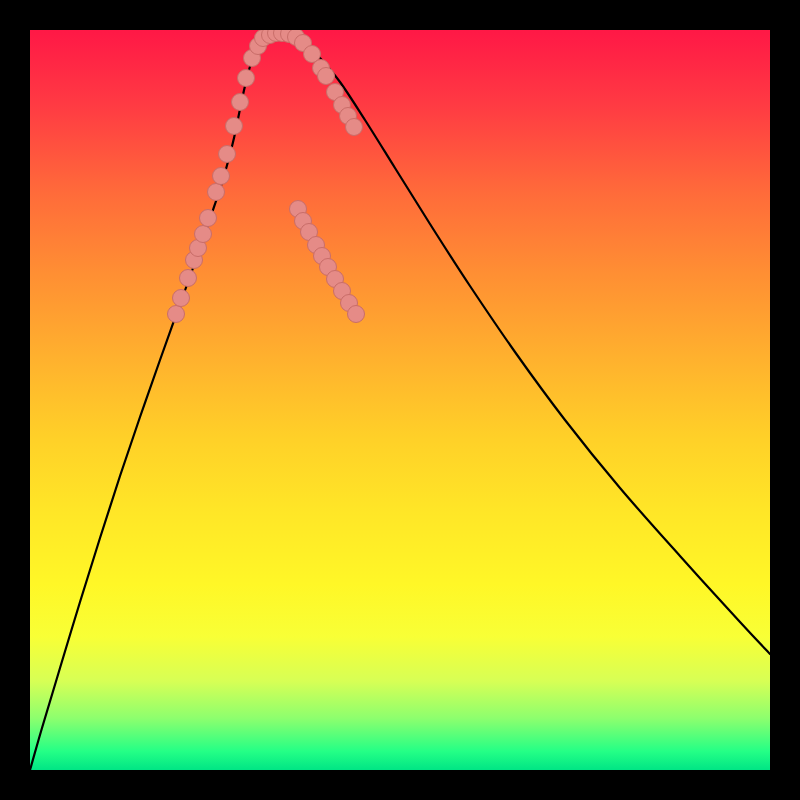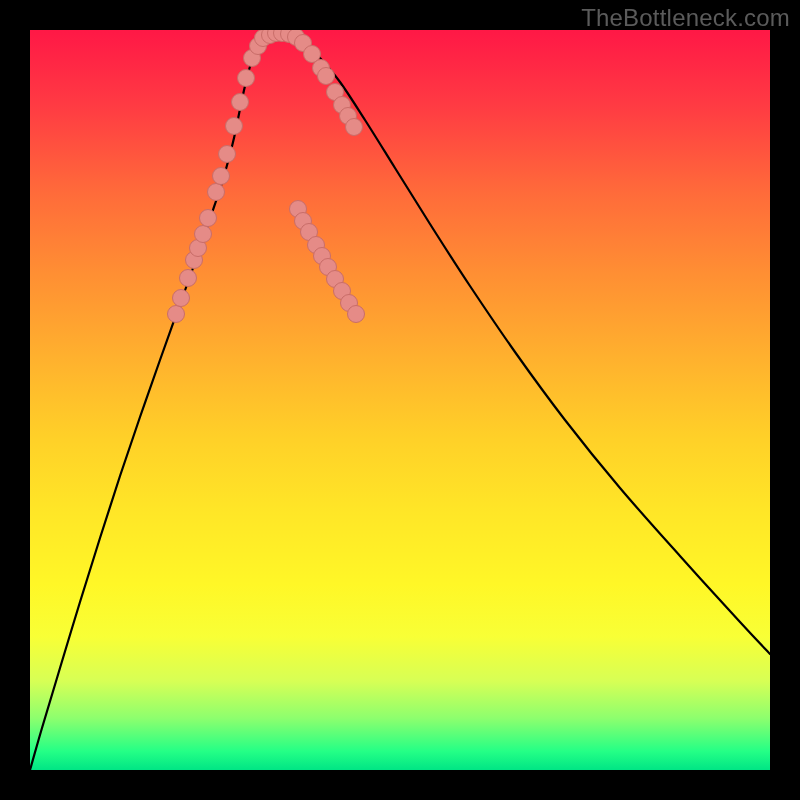--- a/index.html
+++ b/index.html
@@ -55,21 +55,20 @@
     left: 0;
     top: 0;
     width: 740px;
     height: 740px;
   }
 </style>
 </head>
 <body>
 
 <div class="frame">
-  <div class="watermark">TheBottleneck.com</div>
   <div class="plot-area">
     <svg class="curve-layer" viewBox="0 0 740 740" preserveAspectRatio="none">
       <path id="main-curve" fill="none" stroke="#000" stroke-width="2.2" stroke-linecap="round" stroke-linejoin="round" d="M 0.0 740.0 C 2.0 733.0, 7.0 715.0, 12.0 698.0 C 17.0 681.0, 23.7 659.0, 30.0 638.0 C 36.3 617.0, 43.3 593.7, 50.0 572.0 C 56.7 550.3, 63.3 529.0, 70.0 508.0 C 76.7 487.0, 83.3 466.2, 90.0 446.0 C 96.7 425.8, 103.3 406.3, 110.0 387.0 C 116.7 367.7, 124.2 346.5, 130.0 330.0 C 135.8 313.5, 140.3 301.0, 145.0 288.0 C 149.7 275.0, 154.2 262.7, 158.0 252.0 C 161.8 241.3, 165.0 232.5, 168.0 224.0 C 171.0 215.5, 173.5 208.3, 176.0 201.0 C 178.5 193.7, 180.8 186.5, 183.0 180.0 C 185.2 173.5, 187.2 167.7, 189.0 162.0 C 190.8 156.3, 192.3 151.7, 194.0 146.0 C 195.7 140.3, 197.3 134.3, 199.0 128.0 C 200.7 121.7, 202.3 115.3, 204.0 108.0 C 205.7 100.7, 207.2 92.7, 209.0 84.0 C 210.8 75.3, 212.8 65.0, 215.0 56.0 C 217.2 47.0, 219.5 37.0, 222.0 30.0 C 224.5 23.0, 227.2 18.0, 230.0 14.0 C 232.8 10.0, 235.7 7.8, 239.0 6.0 C 242.3 4.2, 246.8 3.5, 250.0 3.0 C 253.2 2.5, 255.3 2.5, 258.0 3.0 C 260.7 3.5, 263.0 4.2, 266.0 6.0 C 269.0 7.8, 272.0 10.3, 276.0 14.0 C 280.0 17.7, 284.3 21.7, 290.0 28.0 C 295.7 34.3, 302.5 41.7, 310.0 52.0 C 317.5 62.3, 325.8 75.7, 335.0 90.0 C 344.2 104.3, 354.2 120.7, 365.0 138.0 C 375.8 155.3, 387.5 174.3, 400.0 194.0 C 412.5 213.7, 425.8 234.7, 440.0 256.0 C 454.2 277.3, 469.2 299.7, 485.0 322.0 C 500.8 344.3, 517.5 367.3, 535.0 390.0 C 552.5 412.7, 570.8 435.3, 590.0 458.0 C 609.2 480.7, 630.0 503.7, 650.0 526.0 C 670.0 548.3, 695.0 575.7, 710.0 592.0 C 725.0 608.3, 735.0 618.7, 740.0 624.0"></path>
       <g id="dots">
           <circle cx="146" cy="284" r="8.5" fill="#e58b87" stroke="#c96d69" stroke-width="1"></circle>
           <circle cx="151" cy="268" r="8.5" fill="#e58b87" stroke="#c96d69" stroke-width="1"></circle>
           <circle cx="158" cy="248" r="8.5" fill="#e58b87" stroke="#c96d69" stroke-width="1"></circle>
           <circle cx="164" cy="230" r="8.5" fill="#e58b87" stroke="#c96d69" stroke-width="1"></circle>
           <circle cx="168" cy="218" r="8.5" fill="#e58b87" stroke="#c96d69" stroke-width="1"></circle>
           <circle cx="173" cy="204" r="8.5" fill="#e58b87" stroke="#c96d69" stroke-width="1"></circle>

